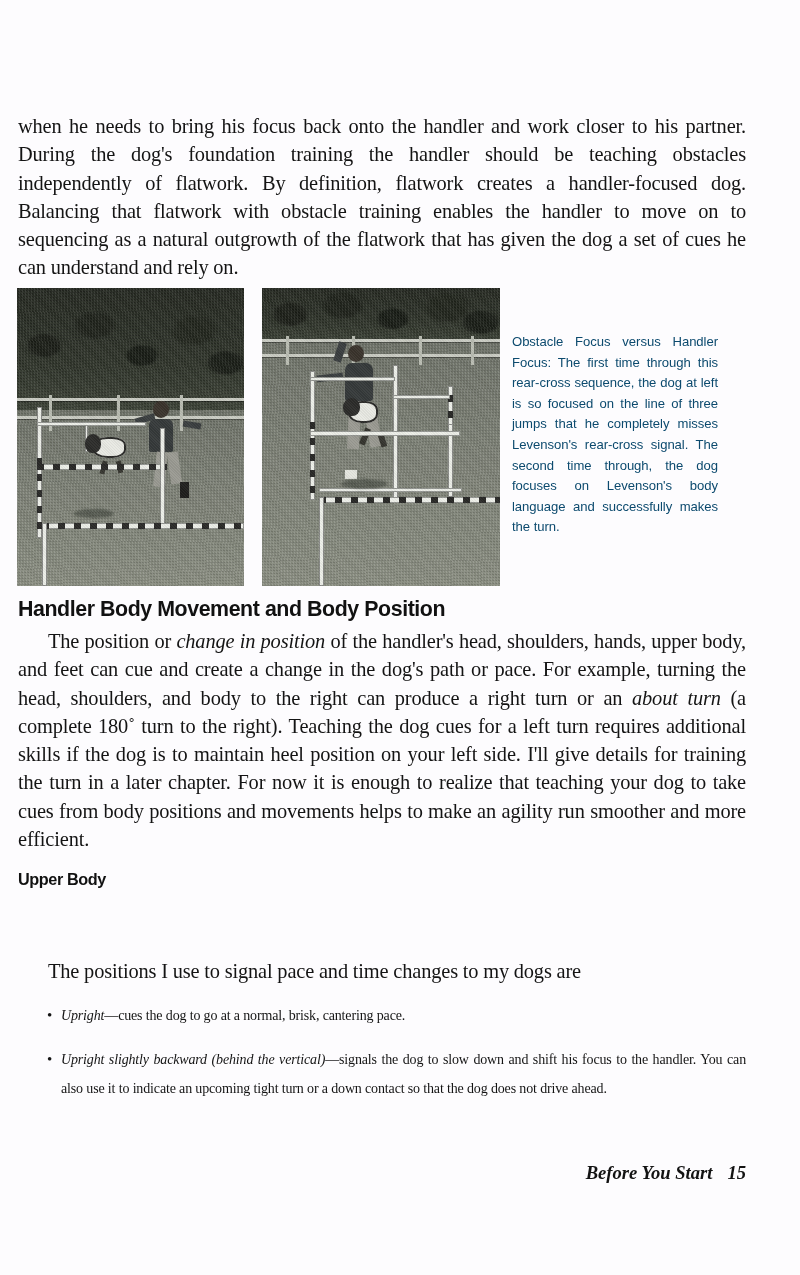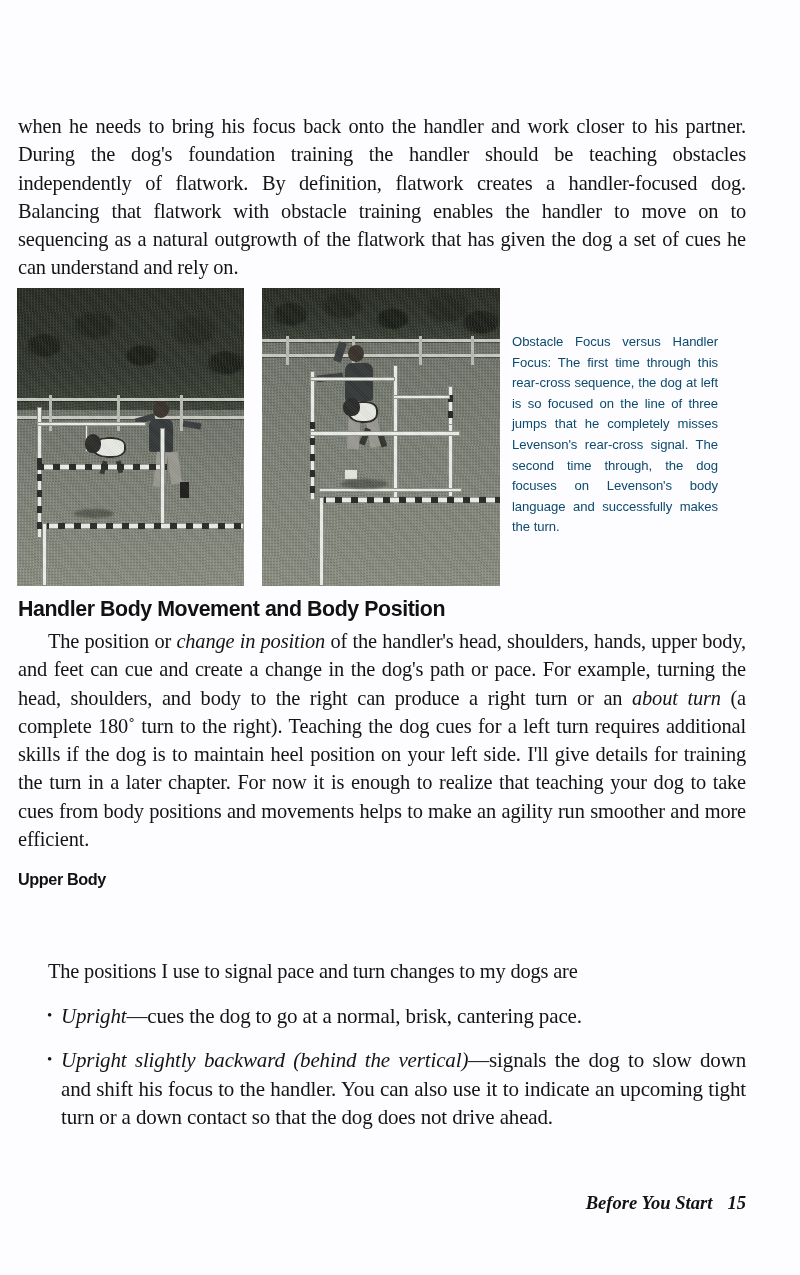--- a/index.html
+++ b/index.html
@@ -180,39 +180,39 @@
     top: 1002px;
     width: 699px;
     margin: 0;
     padding: 0;
     list-style: none;
   }
   ul.bullets li {
     position: relative;
     padding-left: 14px;
     margin-bottom: 16px;
-    font-size: 21px;
+    font-size: 14px;
     line-height: 28.3px;
     text-align: justify;
     color: #141414;
     letter-spacing: -0.15px;
   }
   ul.bullets li::before {
     content: "\2022";
     position: absolute;
     left: 0; top: -1px;
     font-size: 15px;
   }
   ul.bullets li i { font-style: italic; }
 
   
   #footer {
     position: absolute;
     left: 0;
-    top: 1192px;
+    top: 1162px;
     width: 746px;
     text-align: right;
     font-family: "Liberation Serif", serif;
     font-weight: bold;
     font-style: italic;
     font-size: 18.6px;
     color: #131313;
   }
   #footer .pageno {
     font-style: italic;
@@ -321,21 +321,21 @@
   <h2 class="head" id="head-main">Handler Body Movement and Body Position</h2>
 
   <div class="textcol" id="para-2">
     <p class="body indent"><span>The position or </span><i>change in position</i><span> of the handler's head, shoulders, hands, upper body, and feet can cue and create a change in the dog's path or pace. For example, turning the head, shoulders, and body to the right can produce a right turn or an </span><i>about turn</i><span> (a complete 180˚ turn to the right). Teaching the dog cues for a left turn requires additional skills if the dog is to maintain heel position on your left side. I'll give details for training the turn in a later chapter. For now it is enough to realize that teaching your dog to take cues from body positions and movements helps to make an agility run smoother and more efficient.</span></p>
   </div>
 
   <h2 class="head" id="head-upper">Upper Body</h2>
 
 
   <div class="textcol" id="para-4">
-    <p class="body indent">The positions I use to signal pace and turn changes to my dogs are</p>
+    <p class="body indent">The positions I use to signal pace and time changes to my dogs are</p>
   </div>
 
   <ul class="bullets">
     <li><i>Upright</i><span>—cues the dog to go at a normal, brisk, cantering pace.</span></li>
     <li><i>Upright slightly backward (behind the vertical)</i><span>—signals the dog to slow down and shift his focus to the handler. You can also use it to indicate an upcoming tight turn or a down contact so that the dog does not drive ahead.</span></li>
   </ul>
 
   <div id="footer">
     <span>Before You Start</span><span class="pageno">15</span>
   </div>

